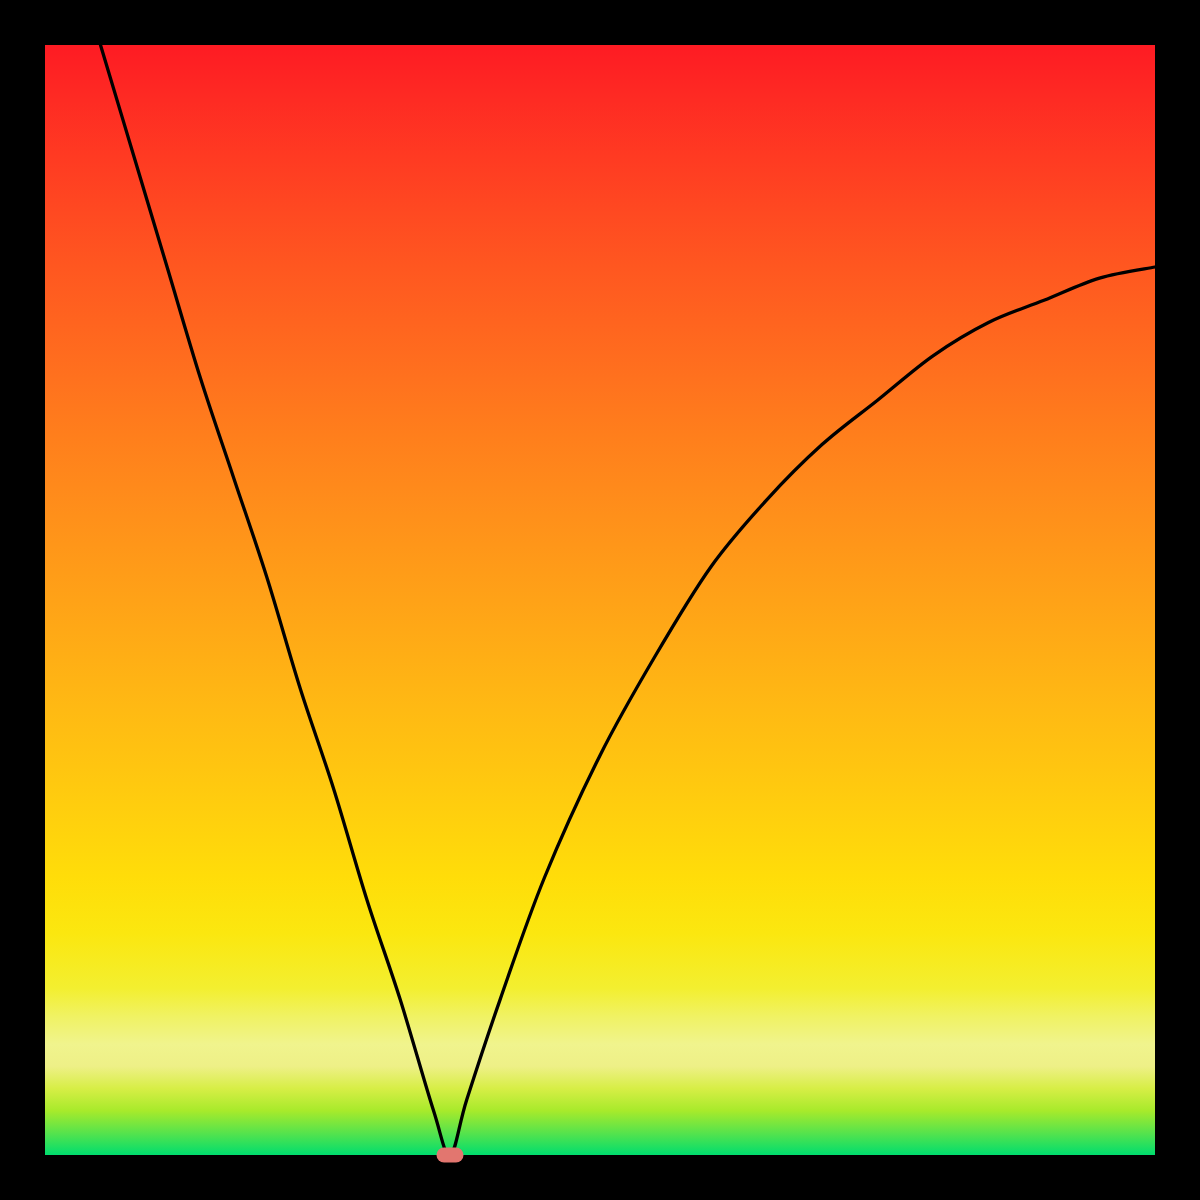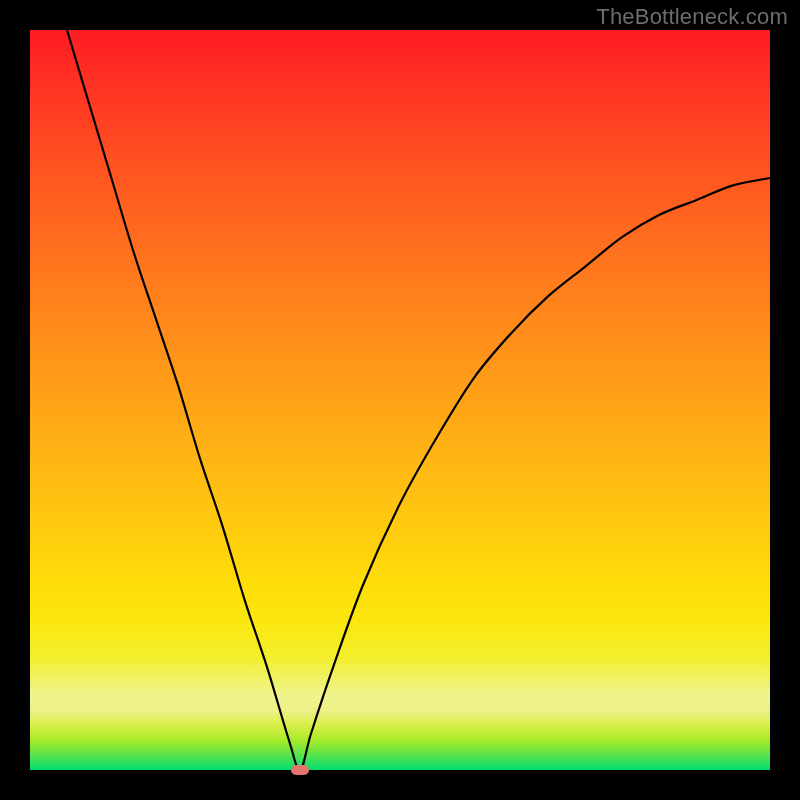--- a/index.html
+++ b/index.html
@@ -85,14 +85,13 @@
 
 <div class="frame">
   <div class="plot-area"></div>
 
   <svg class="curve" viewBox="0 0 800 800">
     <path id="curve-path" fill="none" stroke="#000000" stroke-width="2.2" stroke-linecap="round" d="M 67 30 C 70.7 42.333333333333336, 81.8 79.33333333333333, 89.2 104 C 96.60000000000001 128.66666666666666, 104 153.33333333333334, 111.4 178 C 118.80000000000001 202.66666666666666, 126.20000000000002 228.56666666666666, 133.60000000000002 252 C 141.00000000000003 275.43333333333334, 148.4 296.40000000000003, 155.8 318.6 C 163.20000000000002 340.8, 170.6 361.76666666666665, 178 385.2 C 185.4 408.6333333333333, 192.8 435.76666666666665, 200.20000000000002 459.2 C 207.60000000000002 482.6333333333333, 215 502.3666666666666, 222.4 525.8 C 229.8 549.2333333333332, 237.2 576.3666666666666, 244.6 599.8 C 252 623.2333333333333, 259.40000000000003 642.9666666666667, 266.8 666.4 C 274.2 689.8333333333333, 283.45 723.1333333333333, 289 740.4 C 294.55 757.6666666666666, 296.4 771.2333333333333, 300.09999999999997 770 C 303.79999999999995 768.7666666666667, 305.65 750.2666666666667, 311.2 733 C 316.75 715.7333333333333, 324.76666666666665 691.0666666666666, 333.4 666.4 C 342.0333333333333 641.7333333333333, 351.9 612.1333333333333, 363 585 C 374.1 557.8666666666667, 387.66666666666663 528.2666666666667, 400 503.6 C 412.33333333333337 478.93333333333334, 424.66666666666674 457.9666666666667, 437.00000000000006 437 C 449.33333333333337 416.0333333333333, 461.6666666666667 395.0666666666666, 474 377.79999999999995 C 486.3333333333333 360.5333333333333, 498.6666666666667 346.9666666666667, 511 333.40000000000003 C 523.3333333333334 319.83333333333337, 535.6666666666666 307.5, 548 296.4 C 560.3333333333334 285.29999999999995, 572.6666666666666 276.66666666666663, 585 266.79999999999995 C 597.3333333333334 256.9333333333333, 609.6666666666666 245.83333333333337, 622 237.20000000000005 C 634.3333333333334 228.56666666666672, 646.6666666666666 221.16666666666669, 659 215 C 671.3333333333334 208.83333333333331, 683.6666666666666 205.13333333333327, 696 200.19999999999993 C 708.3333333333334 195.2666666666666, 720.6666666666666 189.09999999999997, 733 185.39999999999998 C 745.3333333333334 181.7, 763.8333333333334 179.23333333333332, 770 178"></path>
   </svg>
 
   <div id="dot" class="dot" style="left: 300.1px; top: 770px; background: rgb(226, 118, 111);"></div>
 
-  <div class="watermark">TheBottleneck.com</div>
 </div>
 
 </body></html>

